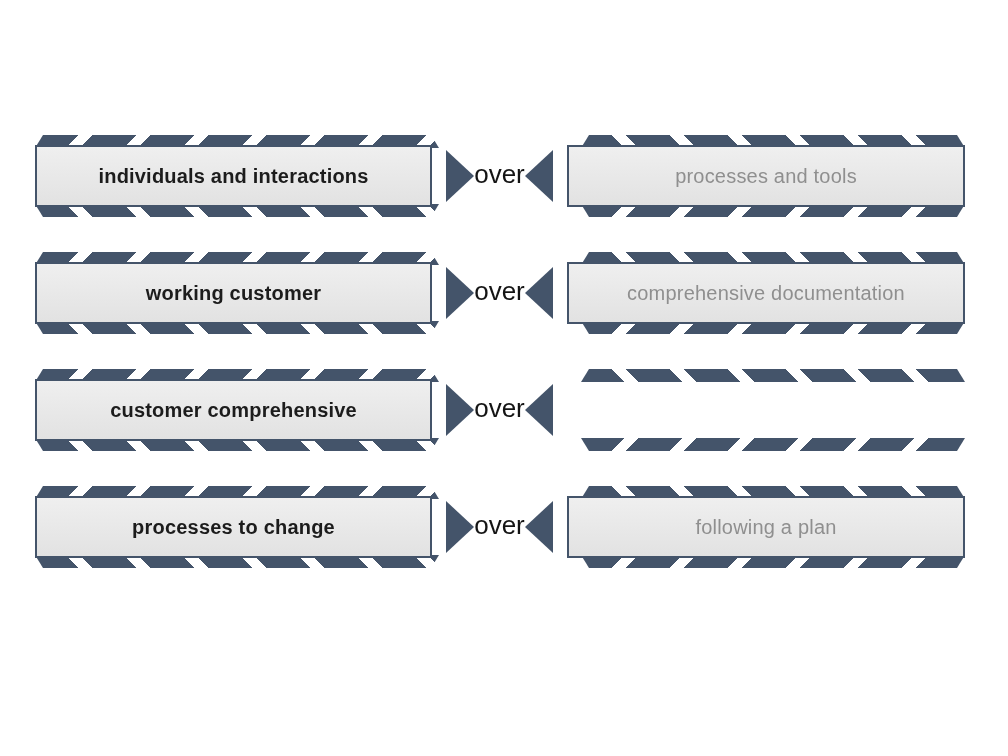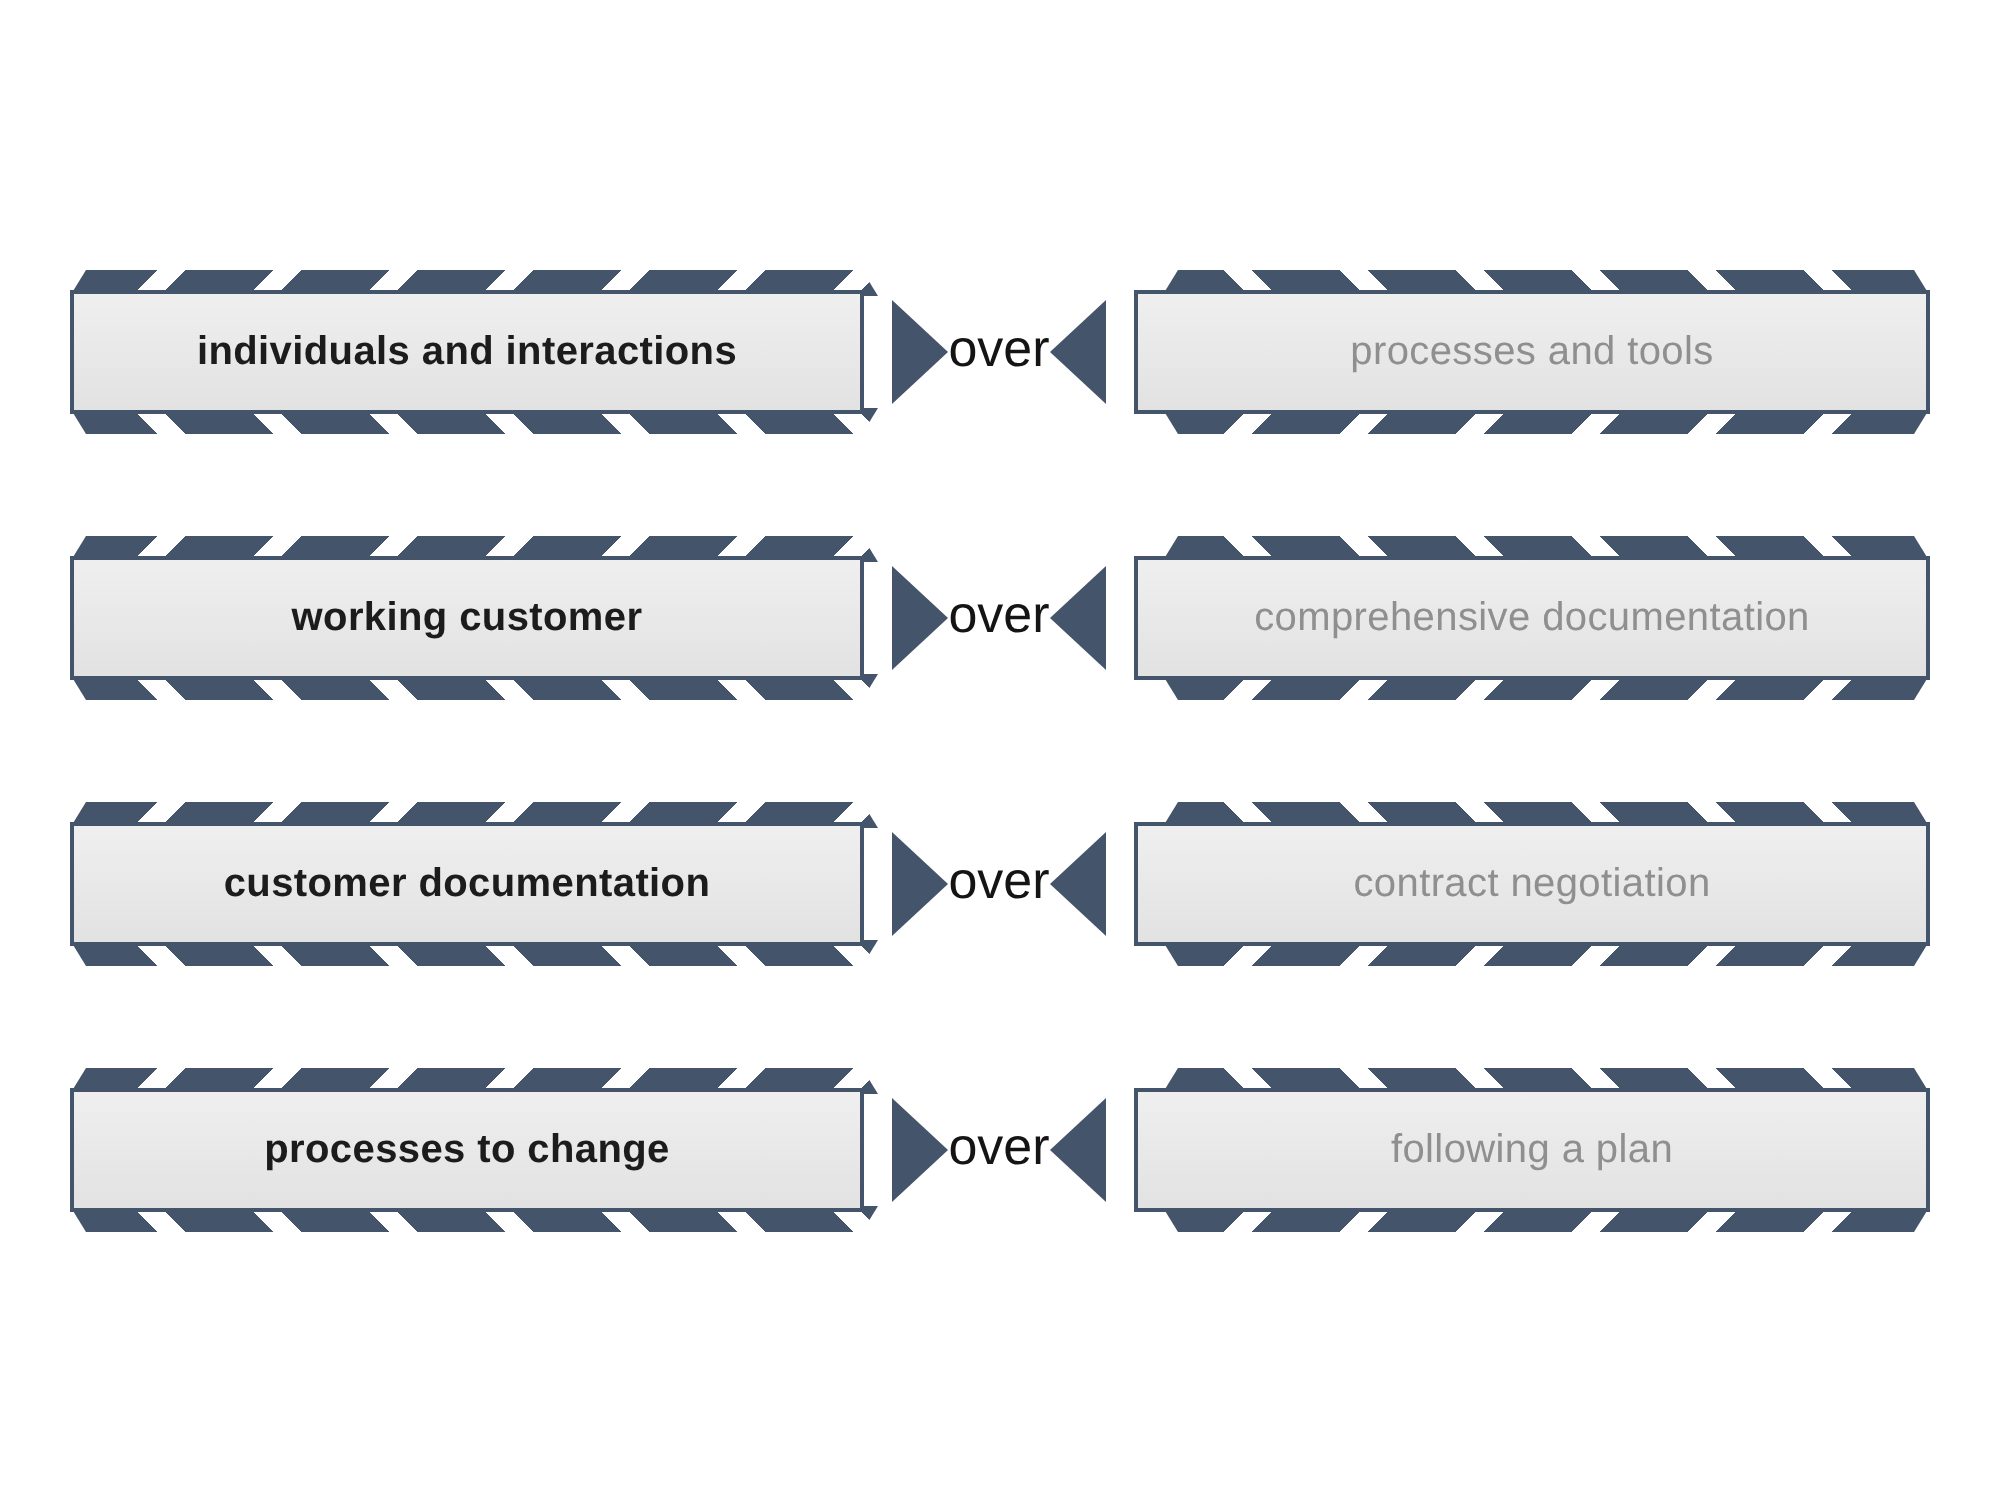--- a/index.html
+++ b/index.html
@@ -18,21 +18,21 @@
     background: var(--page-bg);
     font-family: "Liberation Sans", sans-serif;
     overflow: hidden;
   }
   .diagram {
     position: absolute;
     left: 35px; top: 135px;
     width: 930px;
     display: flex;
     flex-direction: column;
-    gap: 51px;
+    gap: 35px;
   }
   .row {
     display: flex;
     align-items: center;
     height: 82px;
   }
   .shape {
     position: relative;
     height: 82px;
   }
@@ -146,34 +146,31 @@
         <span class="secondary-label">comprehensive documentation</span>
       </div>
     </div>
   </div>
 
   <div class="row">
     <div class="shape shape-left">
       <div class="bar bar-top"></div>
       <div class="bar bar-bottom"></div>
       <div class="value-box">
-        <span class="primary-label">customer documentation</span>
+        <span class="primary-label">customer comprehensive</span>
       </div>
     </div>
     <div class="mid">
       <div class="arrow arrow-right"></div>
       <span class="over-label">over</span>
       <div class="arrow arrow-left"></div>
     </div>
     <div class="shape shape-right">
       <div class="bar bar-top"></div>
       <div class="bar bar-bottom"></div>
-      <div class="value-box">
-        <span class="secondary-label">contract negotiation</span>
-      </div>
     </div>
   </div>
 
   <div class="row">
     <div class="shape shape-left">
       <div class="bar bar-top"></div>
       <div class="bar bar-bottom"></div>
       <div class="value-box">
         <span class="primary-label">processes to change</span>
       </div>

